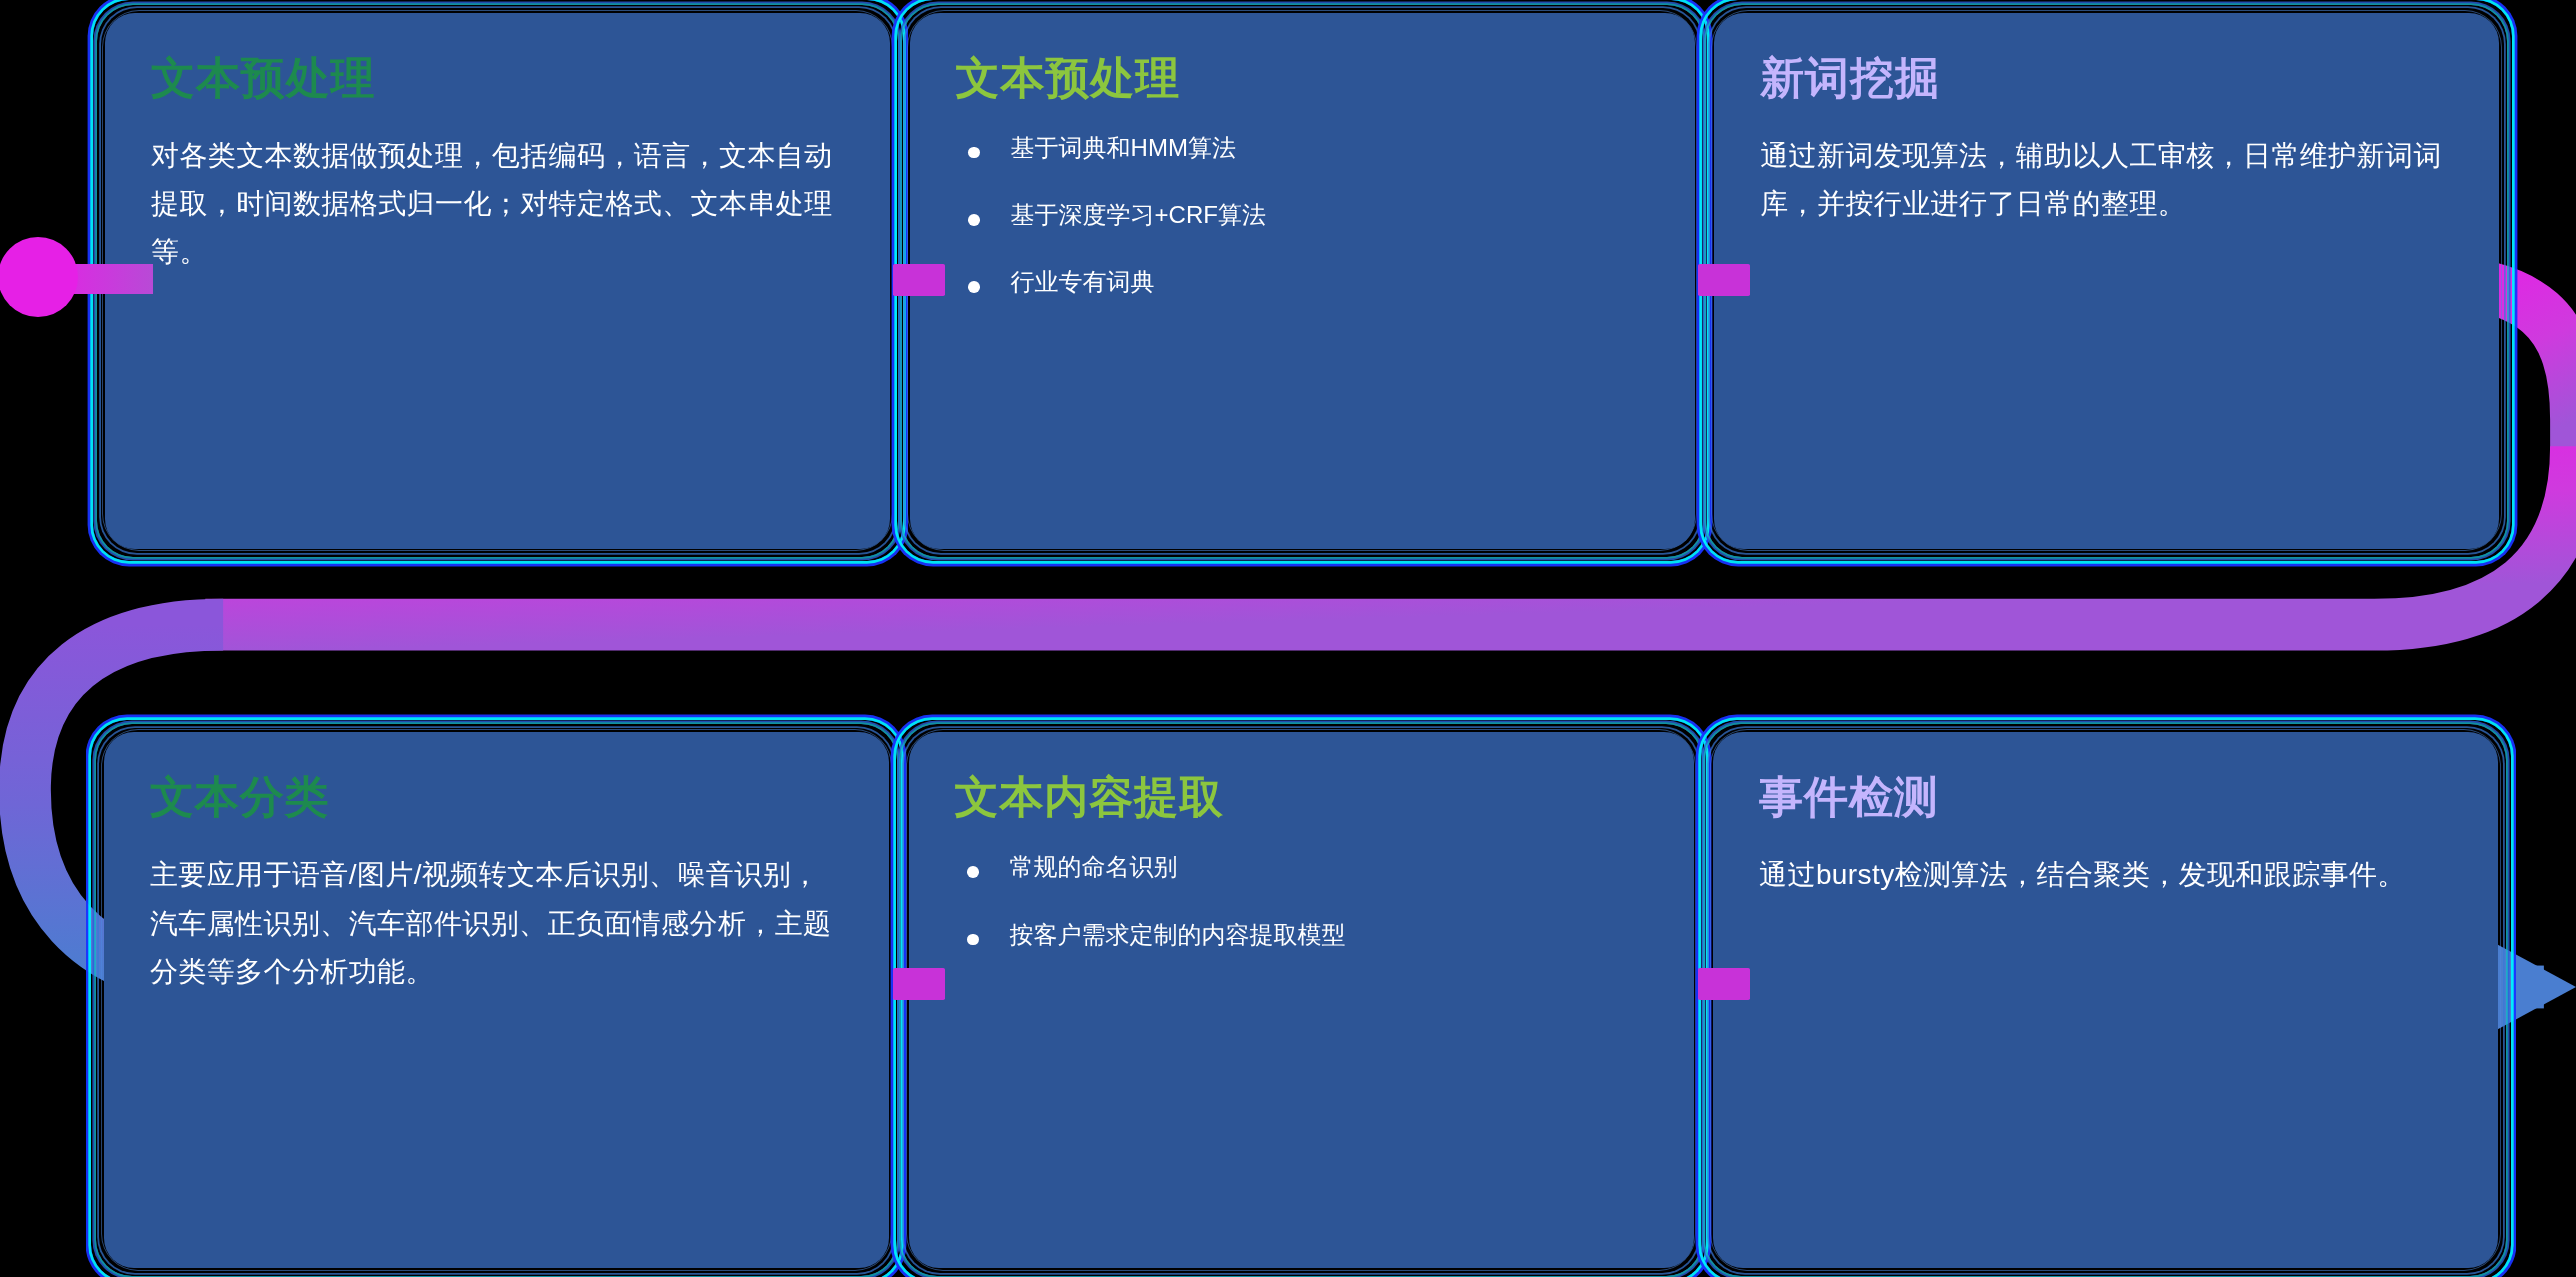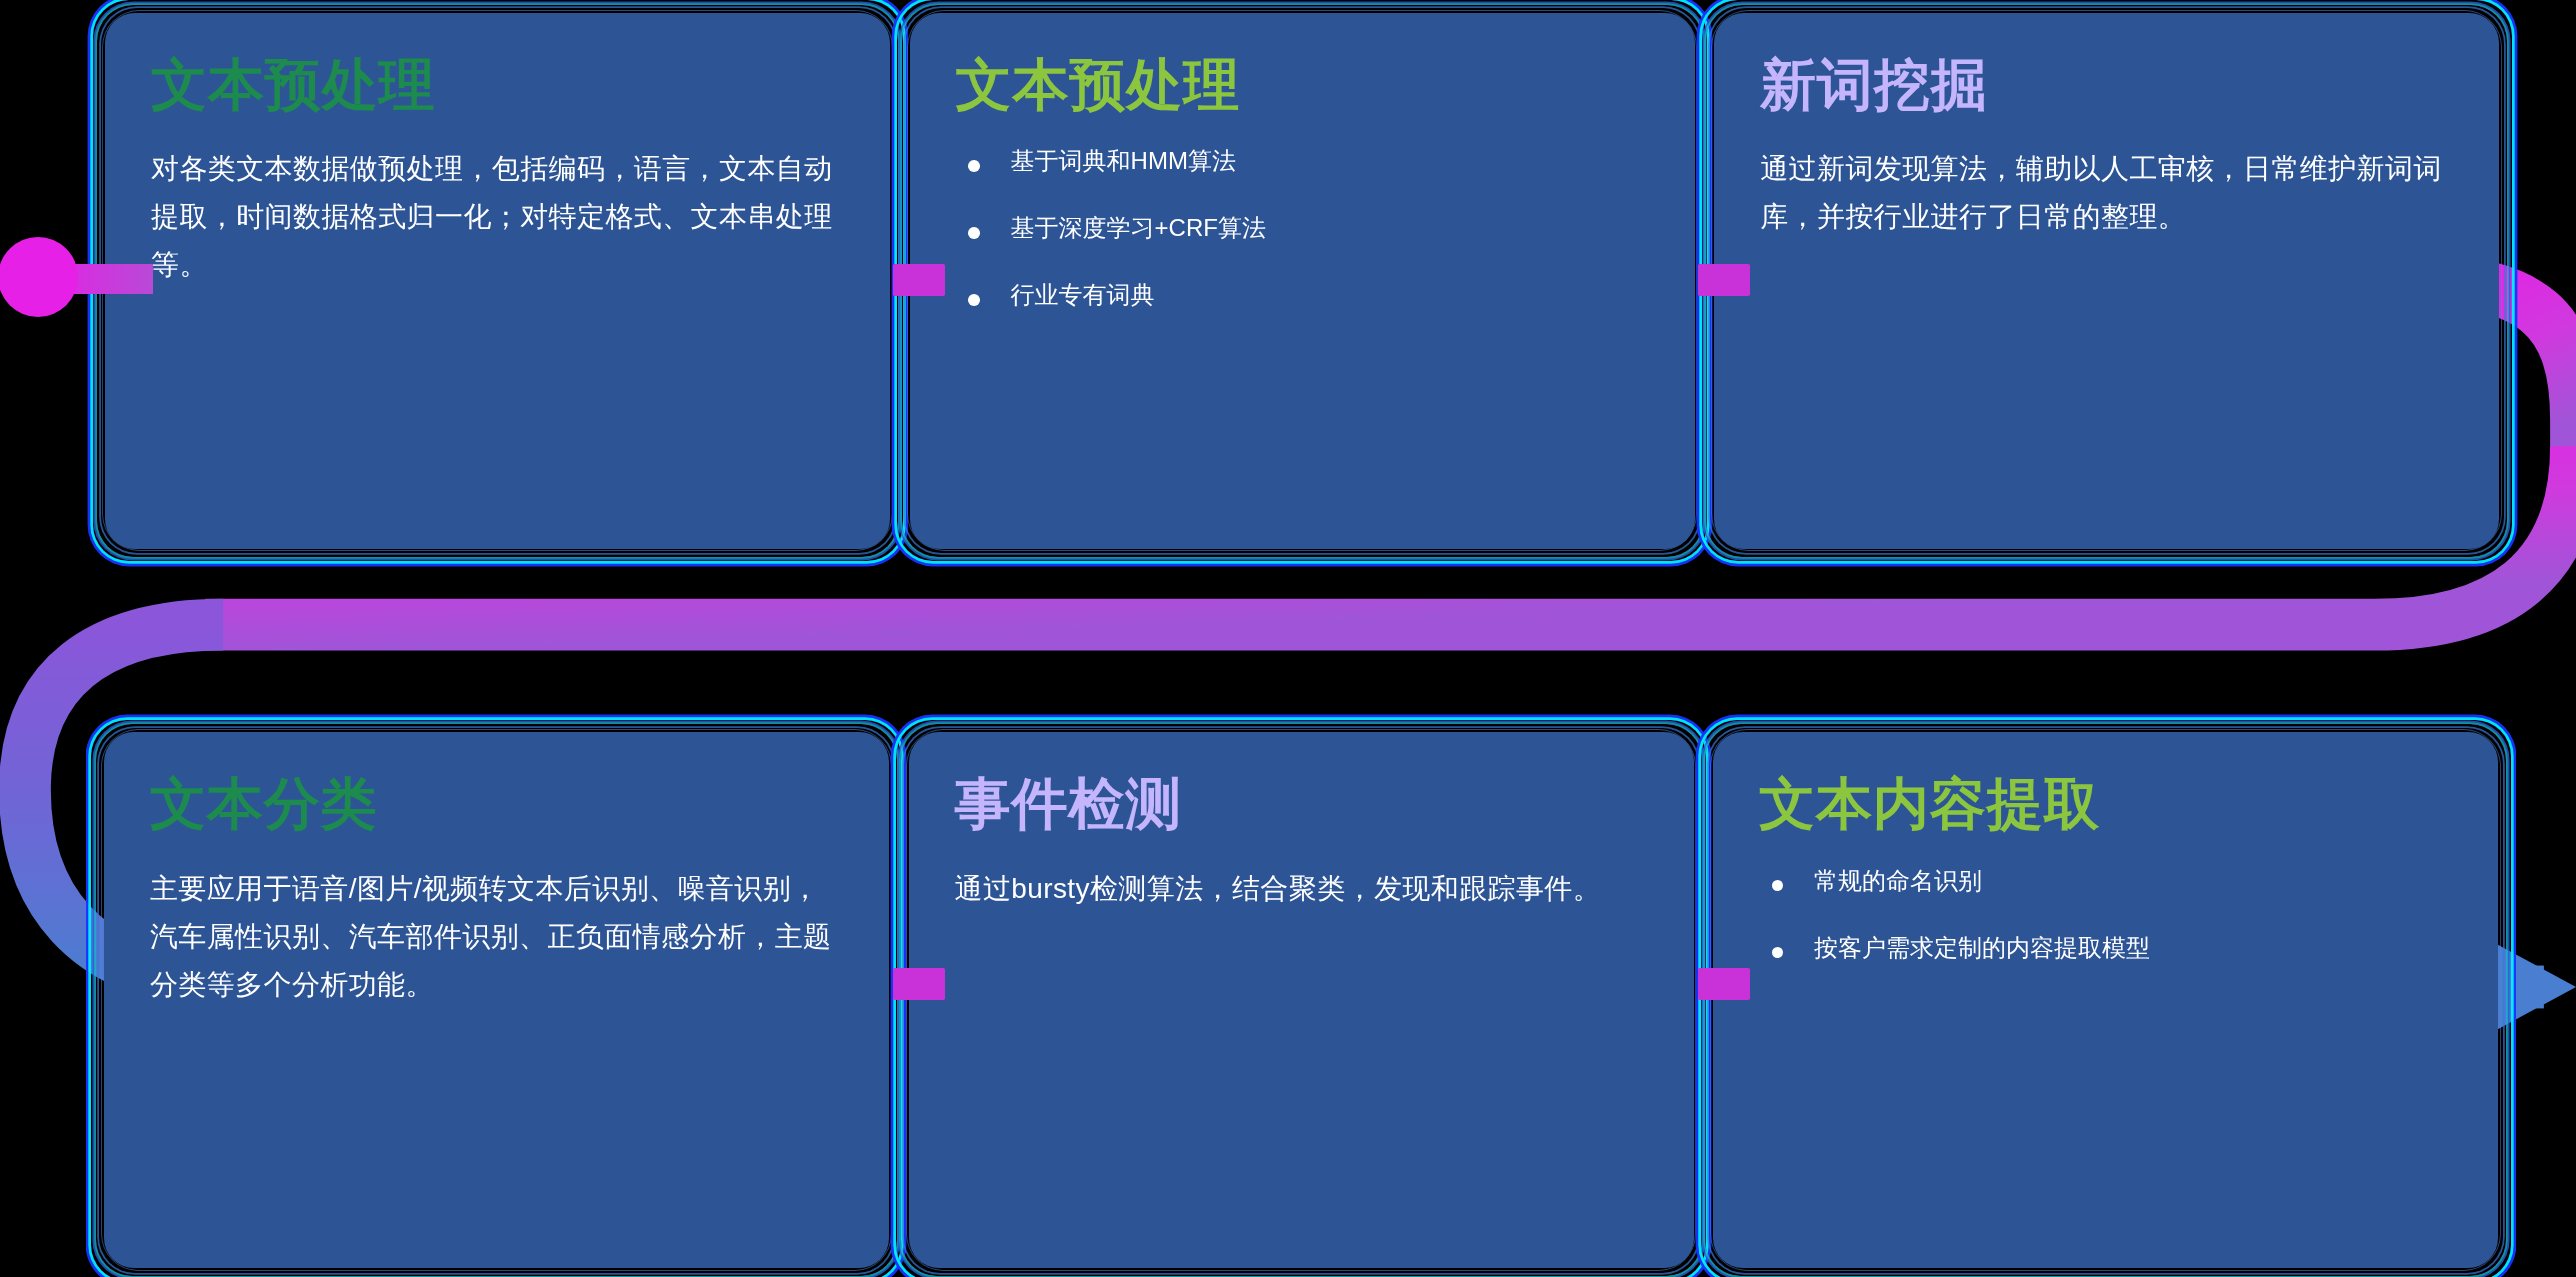--- a/index.html
+++ b/index.html
@@ -26,21 +26,21 @@
   .r2{left:-8px;top:-8px;right:-8px;bottom:-8px;
       box-shadow:0 0 0 1.8px #15b6c8, 0 0 0 3.6px #2b5fd9;opacity:.8;}
   .r3{left:-4.5px;top:-4.5px;right:-4.5px;bottom:-4.5px;
       box-shadow:0 0 0 1.8px #3a79d6;opacity:.7;}
   .r4{left:-1.8px;top:-1.8px;right:-1.8px;bottom:-1.8px;
       box-shadow:0 0 0 0.9px #4f8ae0;opacity:.55;}
 
   .card{position:absolute;inset:0;border-radius:30px;background:#2d5596;
         padding:41px 46px 36px 46px;box-sizing:border-box;overflow:hidden;}
 
-  .card-title{font-size:56px;font-weight:bold;line-height:1.1;margin:0 0 30px 0;
+  .card-title{font-size:44px;font-weight:bold;line-height:1.1;margin:0 0 30px 0;
               letter-spacing:0.9px;}
   .t-green{color:#1d8a4e;}
   .t-lime{color:#8cc63e;}
   .t-yellow{color:#c4b5fd;}
 
   .card-body{color:#ffffff;font-size:28px;line-height:1.72;letter-spacing:0.4px;}
 
   ul.bullets{list-style:none;margin:0;padding:0;}
   ul.bullets li{position:relative;padding-left:55px;margin-bottom:36px;
                 color:#fff;font-size:24px;line-height:1.3;}
@@ -149,36 +149,36 @@
         <div class="card-body">主要应用于语音/图片/视频转文本后识别、噪音识别，汽车属性识别、汽车部件识别、正负面情感分析，主题分类等多个分析功能。</div>
       </div>
     </div>
 
     <div class="card-wrap">
       <div class="ring r1"></div>
       <div class="ring r2"></div>
       <div class="ring r3"></div>
       <div class="ring r4"></div>
       <div class="card">
-        <h2 class="card-title t-yellow">事件检测</h2>
-        <div class="card-body">通过bursty检测算法，结合聚类，发现和跟踪事件。</div>
+        <h2 class="card-title t-lime">文本内容提取</h2>
+        <ul class="bullets">
+          <li>常规的命名识别</li>
+          <li>按客户需求定制的内容提取模型</li>
+        </ul>
       </div>
     </div>
 
     <div class="card-wrap">
       <div class="ring r1"></div>
       <div class="ring r2"></div>
       <div class="ring r3"></div>
       <div class="ring r4"></div>
       <div class="card">
-        <h2 class="card-title t-lime">文本内容提取</h2>
-        <ul class="bullets">
-          <li>常规的命名识别</li>
-          <li>按客户需求定制的内容提取模型</li>
-        </ul>
+        <h2 class="card-title t-yellow">事件检测</h2>
+        <div class="card-body">通过bursty检测算法，结合聚类，发现和跟踪事件。</div>
       </div>
     </div>
   </div>
 
   <div class="stub" style="left:893px;top:968px;width:52px;height:32px;"></div>
   <div class="stub" style="left:1698px;top:968px;width:52px;height:32px;"></div>
 
 </div>
 
 

